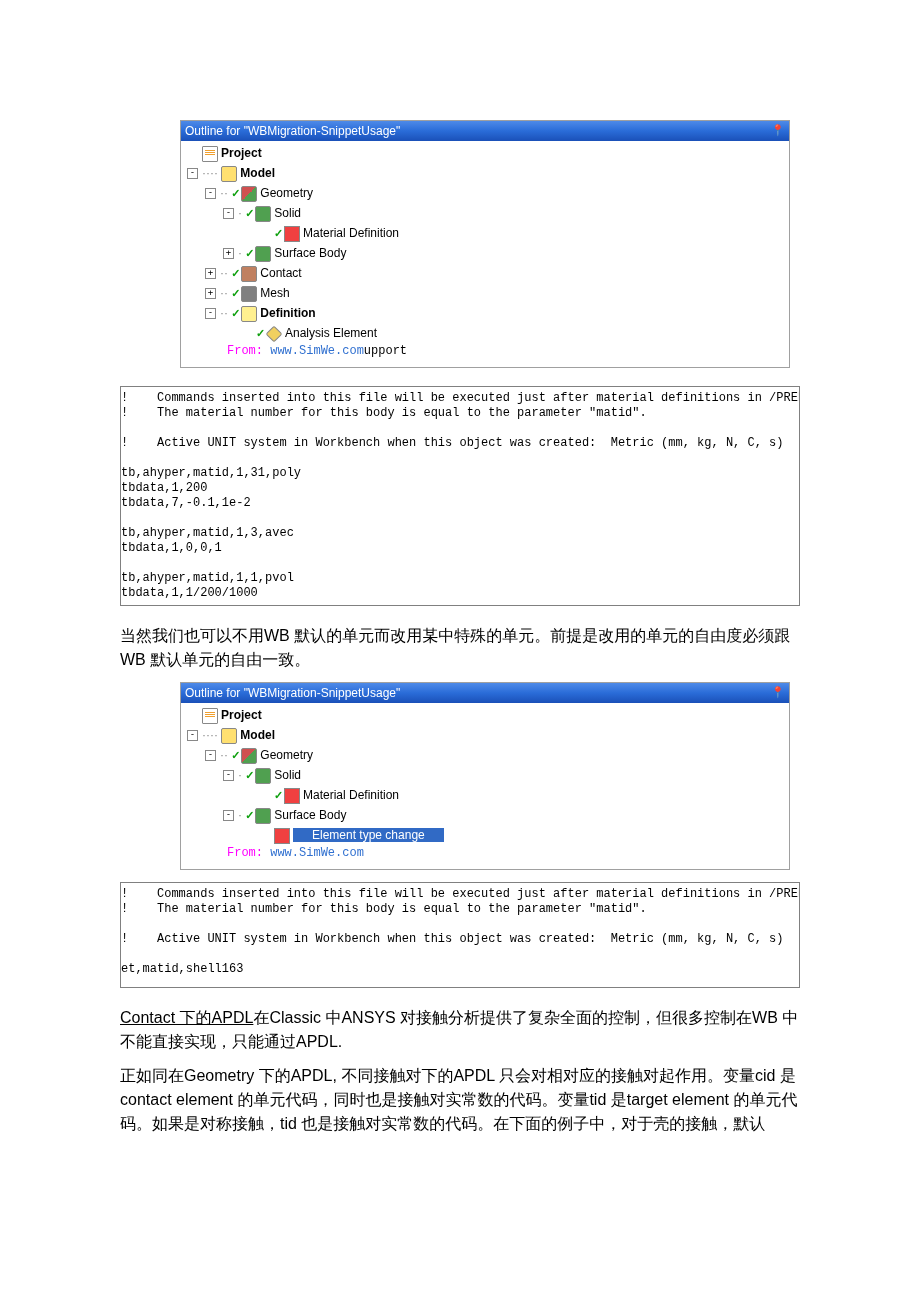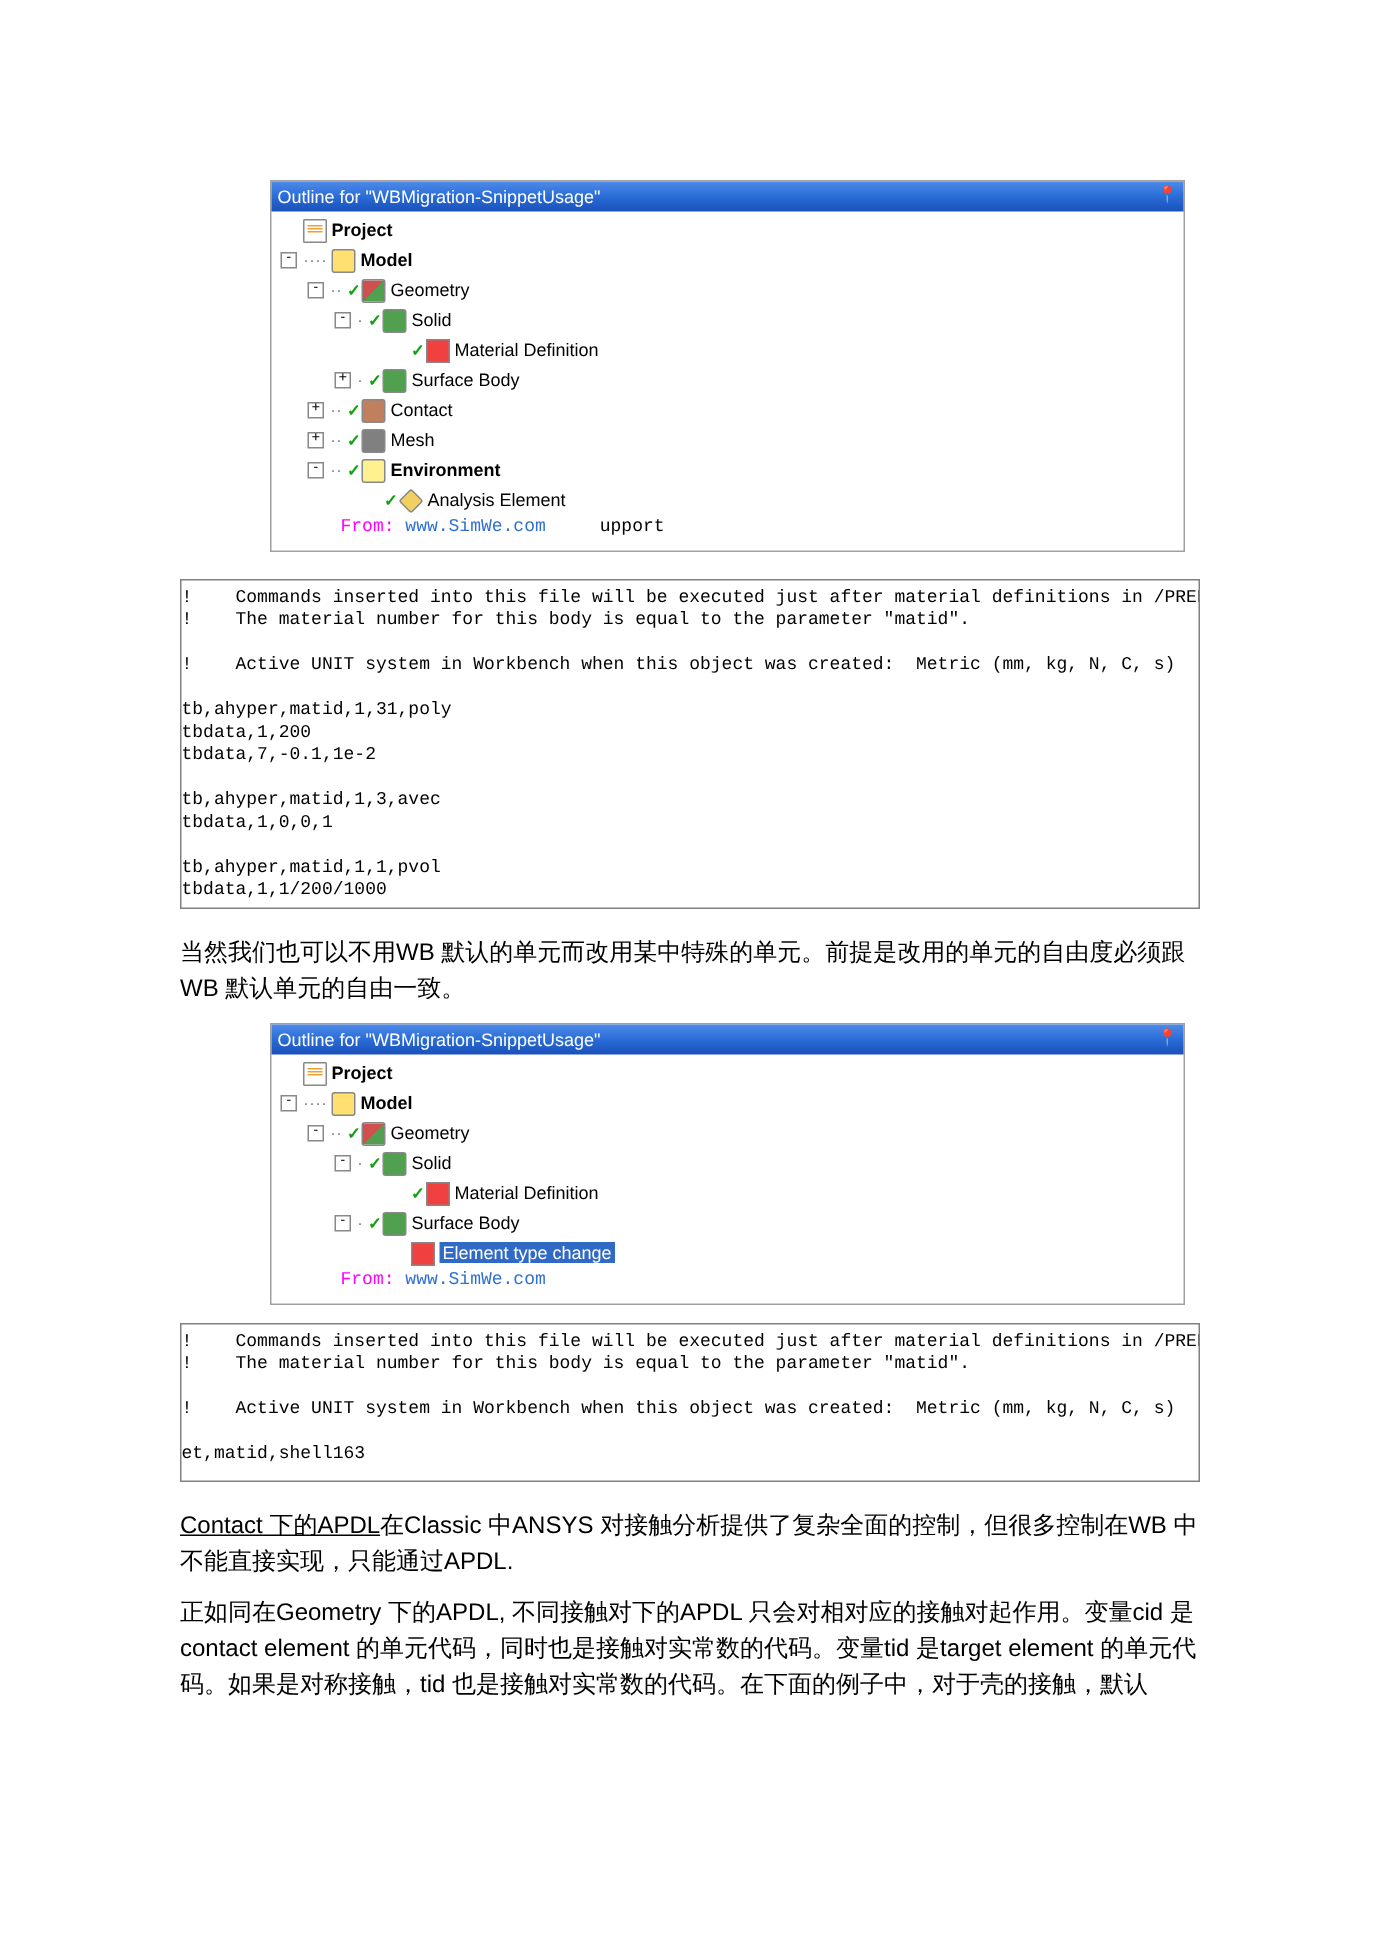--- a/index.html
+++ b/index.html
@@ -103,32 +103,32 @@
     font-size:11px;
     margin-right:0;
   }
   .bold { font-weight: bold; }
   .dotted-line {
     color:#888;
   }
   .selected-node {
     background:#316ac5;
     color:#fff;
-    padding:0 2px;
+    padding:0 19px;
   }
   .from-line {
     color:#ff00ff;
     font-family:"Courier New",monospace;
     font-size:12px;
     margin-left: 40px;
     position:relative;
     top:-2px;
   }
   .from-line .domain { color:#3070d0; }
-  .from-line .suffix { color:#000;padding-left:36px; }
+  .from-line .suffix { color:#000; }
   .code-box {
     border: 1px solid #808080;
     background:#fff;
     font-family:"Courier New",monospace;
     font-size:12px;
     line-height:15px;
     color:#000;
     padding:4px 0;
     margin-top:18px;
     white-space:pre;
@@ -155,21 +155,21 @@
     </div>
     <div class="tree">
       <div class="tree-row"><span class="no-expander"></span><span class="icon icon-page"></span><span class="bold">Project</span></div>
       <div class="tree-row"><span class="expander">-</span><span class="dotted-line">····</span> <span class="icon icon-model"></span><span class="bold">Model</span></div>
       <div class="tree-row"><span class="indent i1"></span><span class="expander">-</span><span class="dotted-line">··</span> <span class="check">✓</span><span class="icon icon-geom"></span><span>Geometry</span></div>
       <div class="tree-row"><span class="indent i2"></span><span class="expander">-</span><span class="dotted-line">·</span> <span class="check">✓</span><span class="icon icon-solid"></span><span>Solid</span></div>
       <div class="tree-row"><span class="indent i4"></span><span class="no-expander"></span><span class="check">✓</span><span class="icon icon-mat"></span><span>Material Definition</span></div>
       <div class="tree-row"><span class="indent i2"></span><span class="expander">+</span><span class="dotted-line">·</span> <span class="check">✓</span><span class="icon icon-body"></span><span>Surface Body</span></div>
       <div class="tree-row"><span class="indent i1"></span><span class="expander">+</span><span class="dotted-line">··</span> <span class="check">✓</span><span class="icon icon-contact"></span><span>Contact</span></div>
       <div class="tree-row"><span class="indent i1"></span><span class="expander">+</span><span class="dotted-line">··</span> <span class="check">✓</span><span class="icon icon-mesh"></span><span>Mesh</span></div>
-      <div class="tree-row"><span class="indent i1"></span><span class="expander">-</span><span class="dotted-line">··</span> <span class="check">✓</span><span class="icon icon-env"></span><span class="bold">Environment</span></div>
+      <div class="tree-row"><span class="indent i1"></span><span class="expander">-</span><span class="dotted-line">··</span> <span class="check">✓</span><span class="icon icon-env"></span><span class="bold">Definition</span></div>
       <div class="tree-row"><span class="indent i3"></span><span class="no-expander"></span><span class="check">✓</span><span class="icon icon-anal"></span><span>Analysis Element</span></div>
       <div class="tree-row from-line"><span>From: </span><span class="domain">www.SimWe.com</span><span class="suffix">upport</span></div>
     </div>
   </div>
 
   <div class="code-box"><span>!    Commands inserted into this file will be executed just after material definitions in /PREP7.
 !    The material number for this body is equal to the parameter "matid".
 
 !    Active UNIT system in Workbench when this object was created:  Metric (mm, kg, N, C, s)
 

